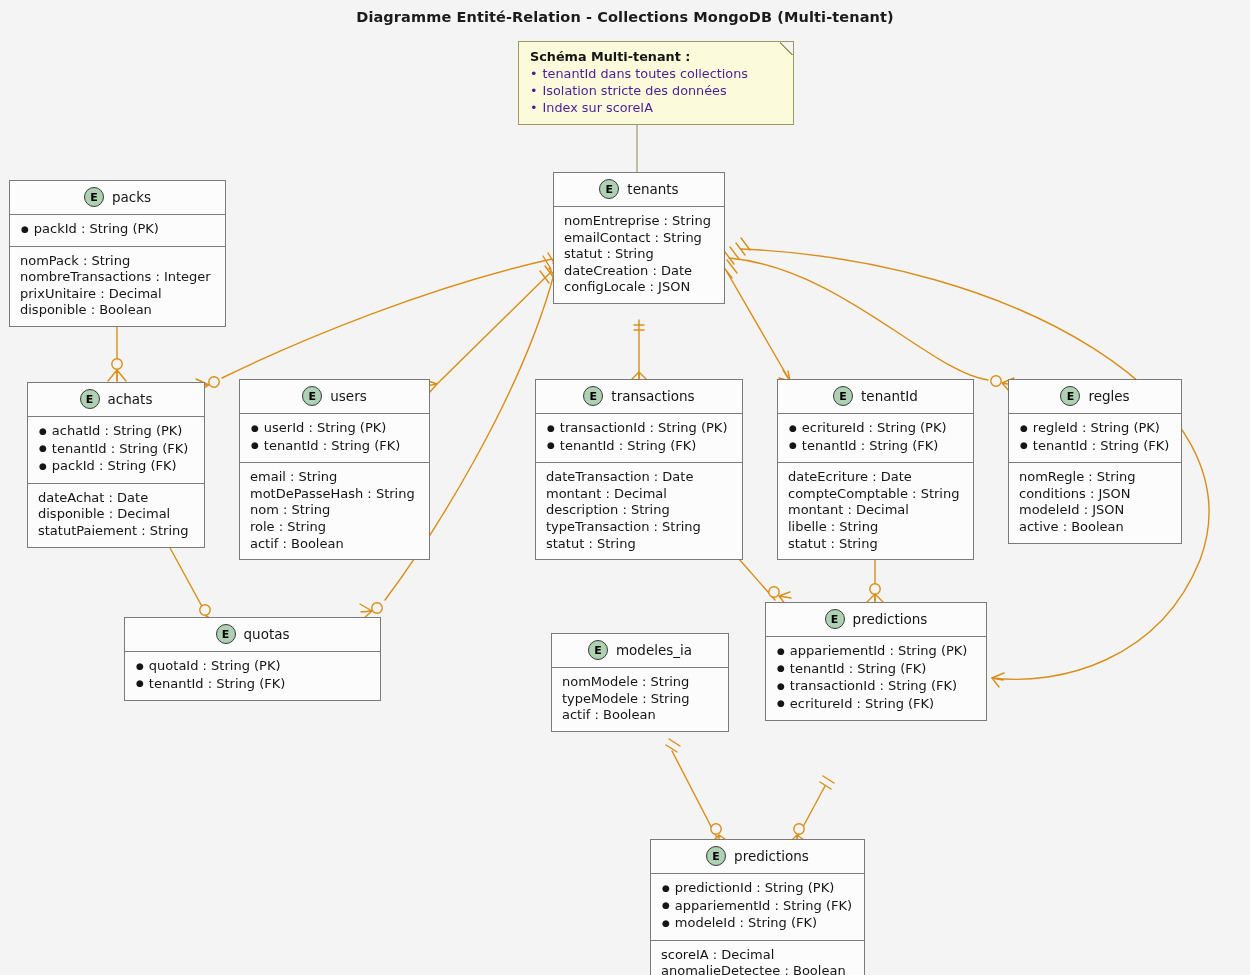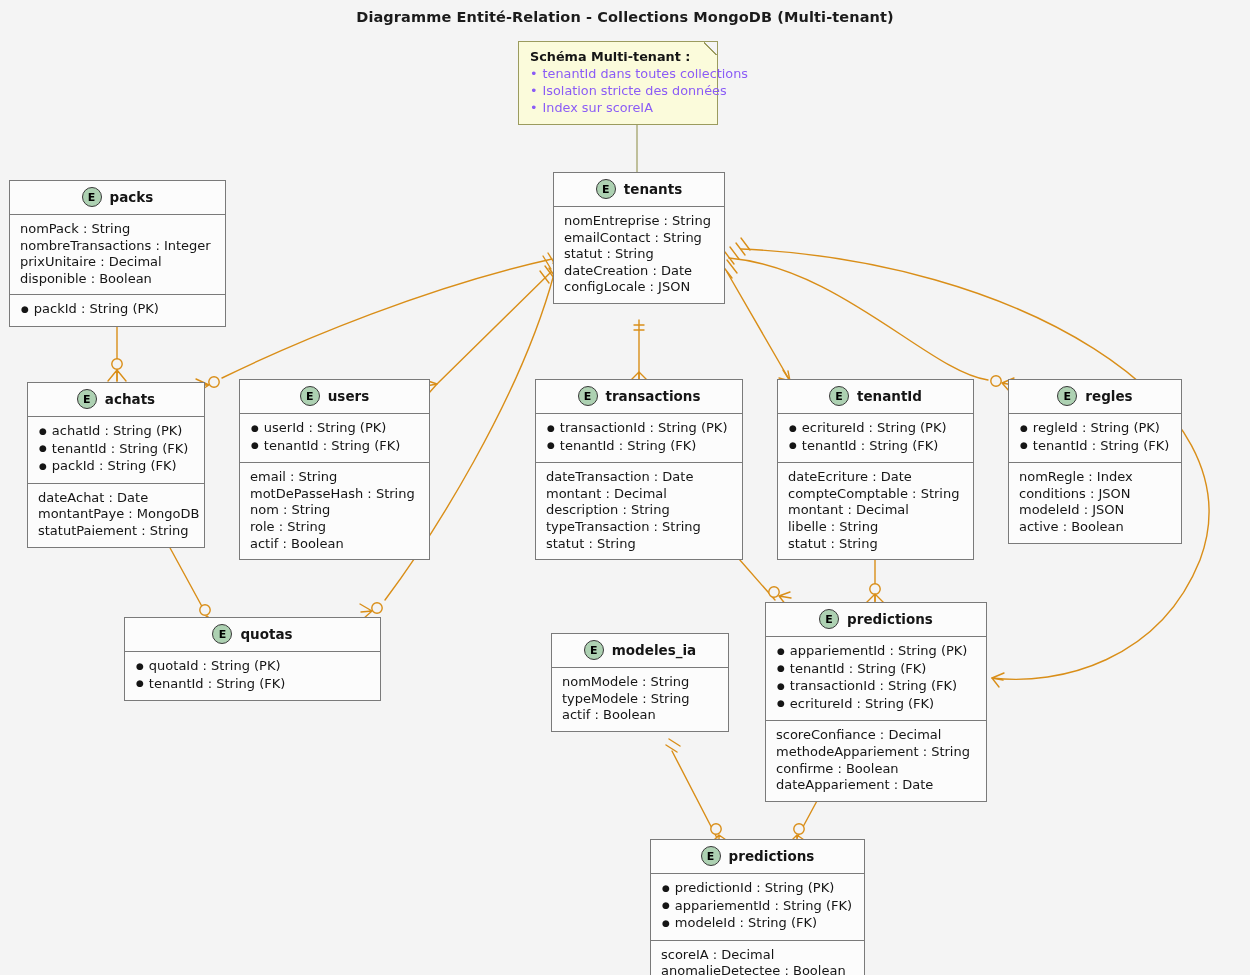--- a/index.html
+++ b/index.html
@@ -27,38 +27,38 @@
     border-bottom:1px solid #7A7A7A;
     display:flex;align-items:center;justify-content:center;gap:8px;
     background:#FCFCFC;
   }
   .ent-icon{
     width:18px;height:18px;border-radius:50%;
     background:#ADD1B2;border:1px solid #383838;
     display:inline-flex;align-items:center;justify-content:center;
     font-size:11px;font-weight:bold;color:#000;line-height:1;flex:0 0 auto;
   }
-  .ent-name{font-size:13.5px;color:#151515;font-weight:bold;}
+  .ent-name{font-size:13.5px;color:#151515;}
   .ent-sec{padding:6px 10px 7px 10px;border-bottom:1px solid #7A7A7A;}
   .ent-sec:last-child{border-bottom:none;}
   .attr{font-size:13px;color:#151515;line-height:16.6px;white-space:nowrap;}
   .attr.key::before{content:"\25CF";font-size:9px;margin-right:5px;position:relative;top:-1.5px;}
   .attr.key{padding-left:1px;}
 
   
   .note{
     position:absolute;background:#FBFBDB;border:1px solid #9B9B5E;
     padding:7px 11px 8px 11px;box-sizing:border-box;
   }
   .note-fold{
     position:absolute;top:0;right:0;width:13px;height:13px;
     background:linear-gradient(225deg,#F4F4F4 0 49%,#9B9B5E 49% 57%,#FBFBDB 57% 100%);
   }
   .note-title{font-size:12.8px;font-weight:bold;color:#151515;margin-bottom:1px;}
-  .note-line{font-size:12.8px;color:#8b5cf6;line-height:17px;white-space:nowrap;}
+  .note-line{font-size:12.8px;color:#4c1d95;line-height:17px;white-space:nowrap;}
   .note-line::before{content:"\2022";margin-right:5px;}
 </style>
 </head>
 <body>
 
 <div id="canvas">
 
   <div class="diagram-title">Diagramme Entité-Relation - Collections MongoDB (Multi-tenant)</div>
 
   <svg class="links" viewBox="0 0 1250 975" xmlns="http://www.w3.org/2000/svg">
@@ -135,41 +135,41 @@
       <path d="M 719 835 L 710 844 M 719 835 L 719 845 M 719 835 L 729 842"></path>
 
       <path d="M 825 786 L 797 838"></path>
       <path d="M 820 782 L 831 789"></path>
         <path d="M 823 776 L 834 783"></path>
       <circle cx="799" cy="829" r="5.2" fill="#F4F4F4"></circle>
       <path d="M 797 835 L 788 844 M 797 835 L 797 845 M 797 835 L 807 842"></path>
     </g>
   </svg>
 
-  <div class="note" style="left:518px;top:41px;width:200px;">
+  <div class="note" style="left:518px;top:41px;width:276px;">
     <div class="note-fold"></div>
     <div class="note-title">Schéma Multi-tenant :</div>
     <div class="note-line">tenantId dans toutes collections</div>
     <div class="note-line">Isolation stricte des données</div>
     <div class="note-line">Index sur scoreIA</div>
   </div>
 
   <div class="entity" style="left:9px;top:180px;width:217px;">
     <div class="ent-head">
       <span class="ent-icon">E</span>
       <span class="ent-name">packs</span>
     </div>
     <div class="ent-sec">
+      <div class="attr key">packId : String (PK)</div>
+    </div>
+    <div class="ent-sec">
       <div class="attr">nomPack : String</div>
       <div class="attr">nombreTransactions : Integer</div>
       <div class="attr">prixUnitaire : Decimal</div>
       <div class="attr">disponible : Boolean</div>
-    </div>
-    <div class="ent-sec">
-      <div class="attr key">packId : String (PK)</div>
     </div>
   </div>
 
   <div class="entity" style="left:553px;top:172px;width:172px;">
     <div class="ent-head">
       <span class="ent-icon">E</span>
       <span class="ent-name">tenants</span>
     </div>
     <div class="ent-sec">
       <div class="attr">nomEntreprise : String</div>
@@ -185,21 +185,21 @@
       <span class="ent-icon">E</span>
       <span class="ent-name">achats</span>
     </div>
     <div class="ent-sec">
       <div class="attr key">achatId : String (PK)</div>
       <div class="attr key">tenantId : String (FK)</div>
       <div class="attr key">packId : String (FK)</div>
     </div>
     <div class="ent-sec">
       <div class="attr">dateAchat : Date</div>
-      <div class="attr">montantPaye : MongoDB</div>
+      <div class="attr">disponible : Decimal</div>
       <div class="attr">statutPaiement : String</div>
     </div>
   </div>
 
   <div class="entity" style="left:239px;top:379px;width:191px;">
     <div class="ent-head">
       <span class="ent-icon">E</span>
       <span class="ent-name">users</span>
     </div>
     <div class="ent-sec">
@@ -254,21 +254,21 @@
   <div class="entity" style="left:1008px;top:379px;width:174px;">
     <div class="ent-head">
       <span class="ent-icon">E</span>
       <span class="ent-name">regles</span>
     </div>
     <div class="ent-sec">
       <div class="attr key">regleId : String (PK)</div>
       <div class="attr key">tenantId : String (FK)</div>
     </div>
     <div class="ent-sec">
-      <div class="attr">nomRegle : Index</div>
+      <div class="attr">nomRegle : String</div>
       <div class="attr">conditions : JSON</div>
       <div class="attr">modeleId : JSON</div>
       <div class="attr">active : Boolean</div>
     </div>
   </div>
 
   <div class="entity" style="left:124px;top:617px;width:257px;">
     <div class="ent-head">
       <span class="ent-icon">E</span>
       <span class="ent-name">quotas</span>
@@ -295,26 +295,20 @@
     <div class="ent-head">
       <span class="ent-icon">E</span>
       <span class="ent-name">predictions</span>
     </div>
     <div class="ent-sec">
       <div class="attr key">appariementId : String (PK)</div>
       <div class="attr key">tenantId : String (FK)</div>
       <div class="attr key">transactionId : String (FK)</div>
       <div class="attr key">ecritureId : String (FK)</div>
     </div>
-    <div class="ent-sec">
-      <div class="attr">scoreConfiance : Decimal</div>
-      <div class="attr">methodeAppariement : String</div>
-      <div class="attr">confirme : Boolean</div>
-      <div class="attr">dateAppariement : Date</div>
-    </div>
   </div>
 
   <div class="entity" style="left:650px;top:839px;width:215px;">
     <div class="ent-head">
       <span class="ent-icon">E</span>
       <span class="ent-name">predictions</span>
     </div>
     <div class="ent-sec">
       <div class="attr key">predictionId : String (PK)</div>
       <div class="attr key">appariementId : String (FK)</div>

